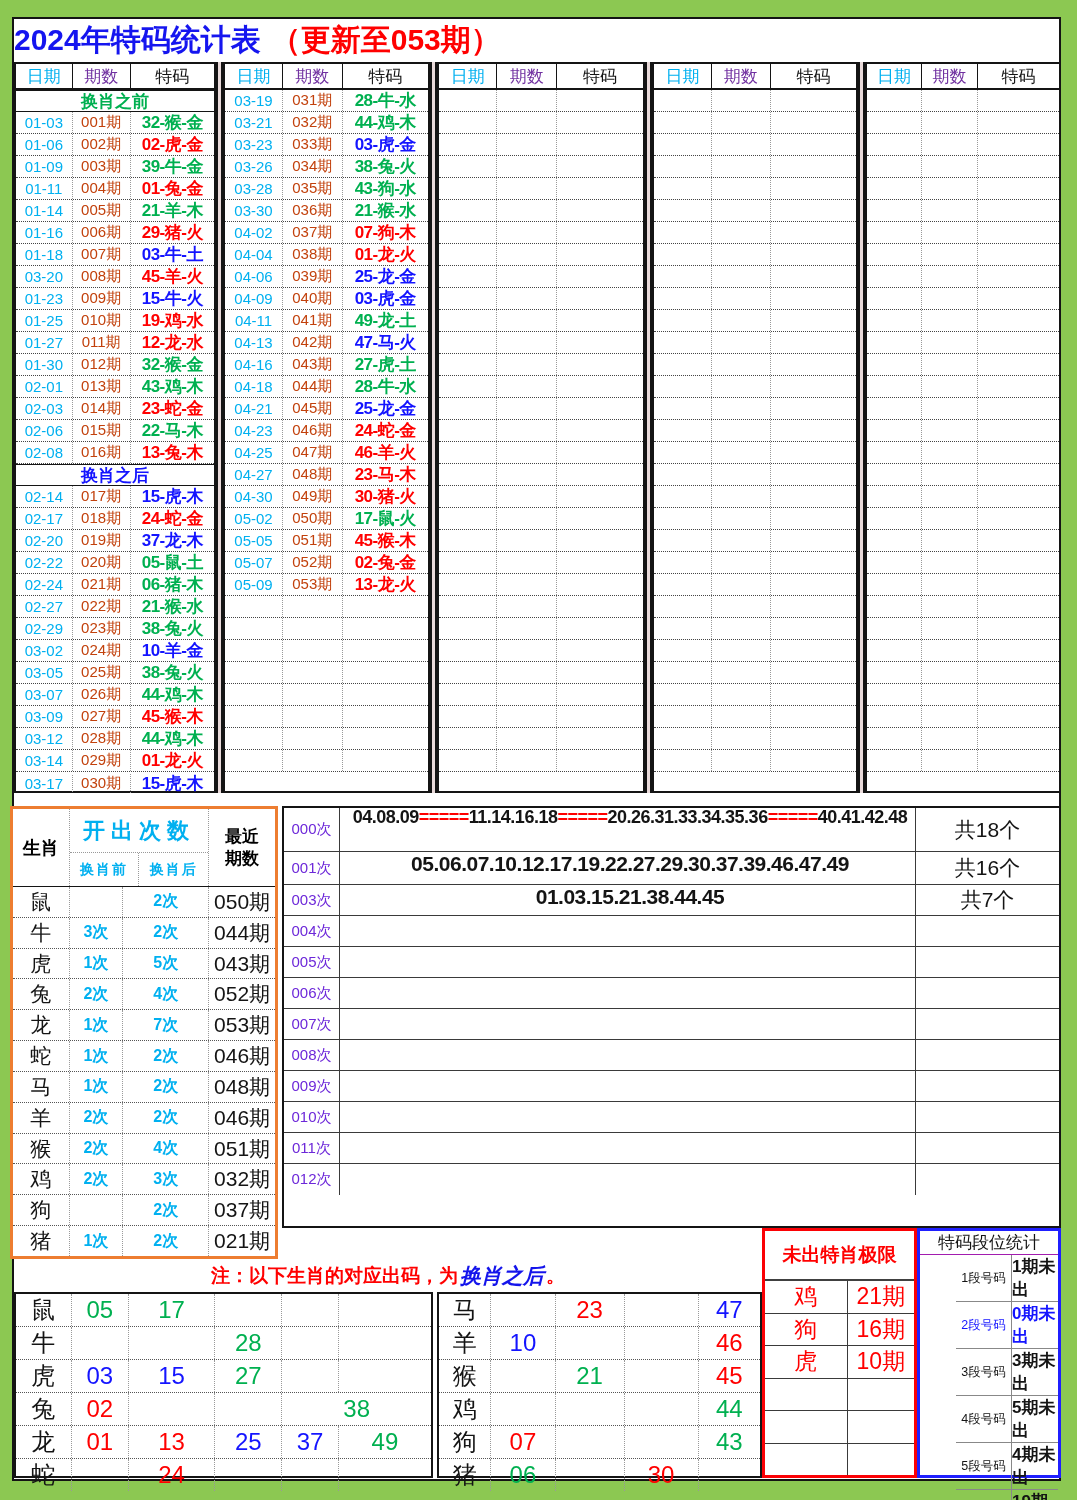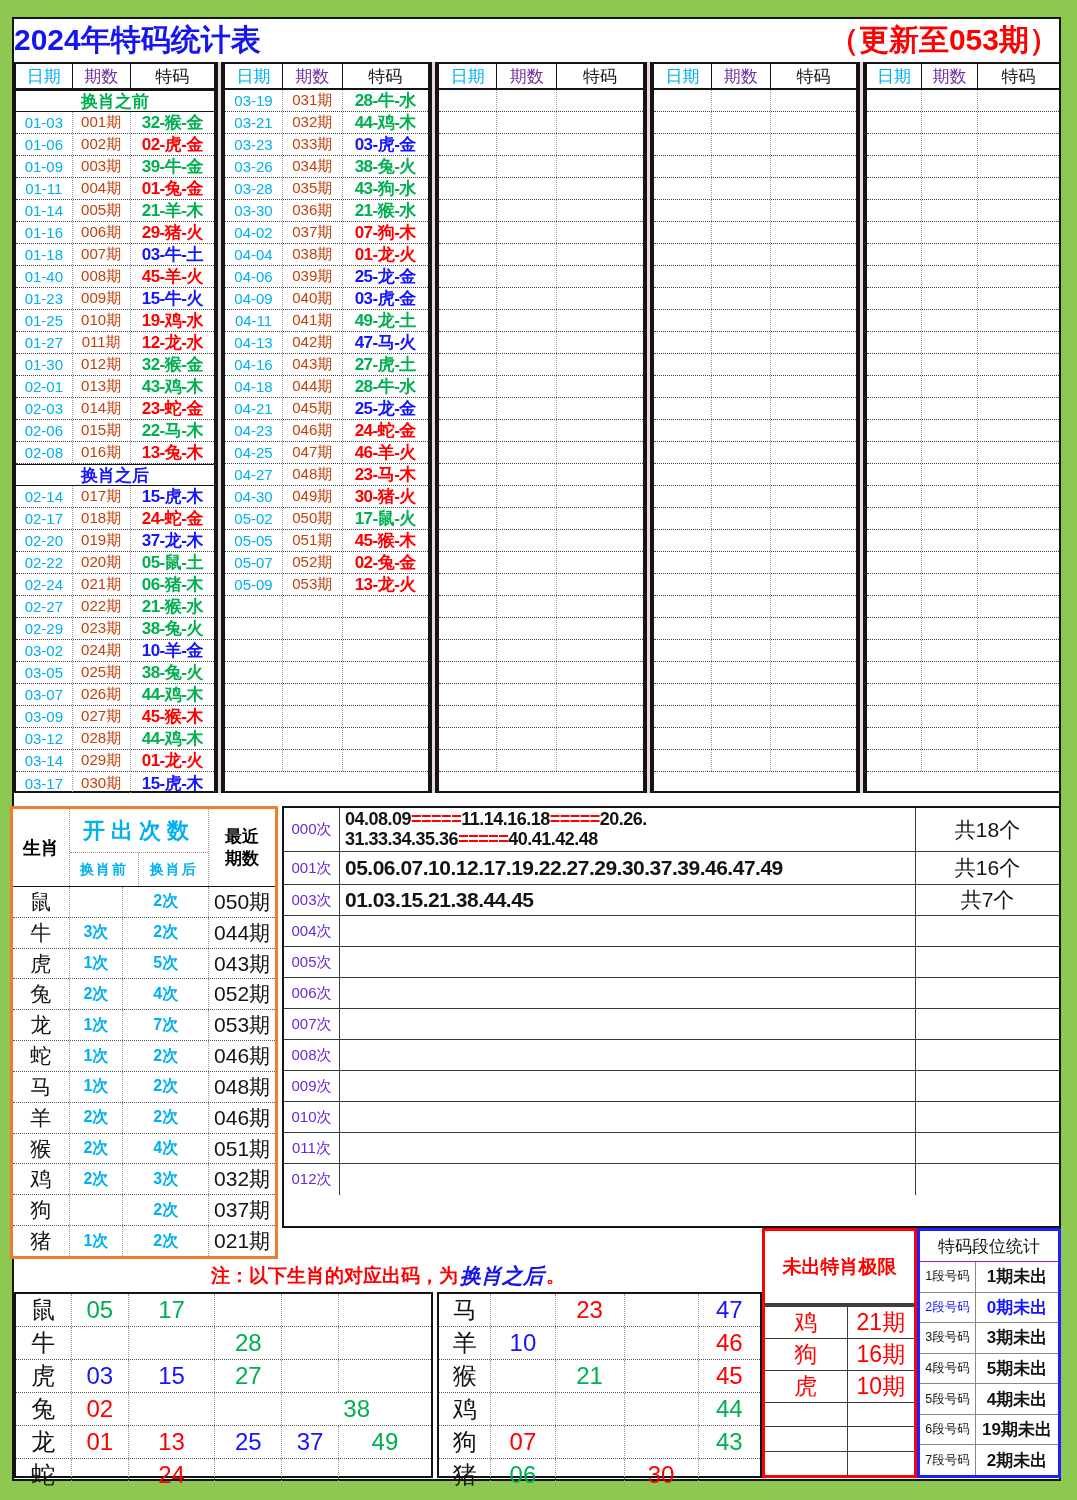--- a/index.html
+++ b/index.html
@@ -2,21 +2,21 @@
 <html><head>
 <meta charset="utf-8">
 <style>
   * { margin:0; padding:0; box-sizing:border-box; }
   body { font-family:"Liberation Sans","DejaVu Sans",sans-serif; background:#fff; }
   .page { position:relative; width:1077px; height:1500px; background:#8CC852; overflow:hidden; }
   .abs { position:absolute; }
   .inner { left:12px; top:17px; width:1049px; height:1464px; background:#fff; border:2px solid #141414; }
 
   
-  .title-bar { left:14px; top:19px; width:1045px; height:43px; display:flex; align-items:center; justify-content:space-between;
+  .title-bar { left:14px; top:19px; width:1045px; height:43px; display:flex; align-items:center; justify-content:flex-start;
                font-size:30px; font-weight:bold; white-space:nowrap; background:#fff; }
   .title-main { color:#1515EF; }
   .title-upd { color:#FF0000; margin-left:10px; }
 
   
   .tg { top:62px; height:731px; background:#fff; border:2px solid #141414; display:flex; flex-direction:column; }
   .sep { top:62px; height:731px; background:#E9DADA; border-left:2px solid #141414; border-right:2px solid #141414; }
   .tr { display:flex; height:22px; min-height:22px; border-bottom:1px dotted #444; overflow:hidden; }
   .tr:last-child { border-bottom:none;align-items:center; }
   .tr.th { height:26px; min-height:26px; border-bottom:2px solid #141414; }
@@ -59,21 +59,21 @@
   .zafter { width:32.8%; border-right:1px dotted #999; color:#00B0F0; font-weight:bold; font-size:16px; }
   .zrecent { flex:1; font-size:21px; color:#141414; }
 
   
   .cstat { left:282px; top:806px; width:779px; height:422px; border:2px solid #141414; background:#fff;
            display:flex; flex-direction:column; }
   .crow { display:flex; border-bottom:1px solid #3a3a3a; overflow:hidden; }
   .crow:last-child { border-bottom:none; }
   .clabel { width:56px; border-right:1px solid #3a3a3a; display:flex; align-items:center; justify-content:center;
             font-size:15px; color:#6d28d9; }
-  .cnums { flex:1; display:flex; flex-direction:column; justify-content:center; font-weight:bold; font-size:21px;
+  .cnums { flex:1; display:flex; flex-direction:row; justify-content:center; font-weight:bold; font-size:21px;
            color:#141414; padding-left:5px; line-height:1.1; letter-spacing:-0.5px; white-space:nowrap; }
   .cnums.small { font-size:18px; }
   .redeq { color:#FF0000; }
   .ccount { width:144px; border-left:1px solid #3a3a3a; display:flex; align-items:center; justify-content:center;
             font-size:21px; color:#141414; }
 
   
   .note { left:14px; top:1259px; width:748px; height:33px; display:flex; align-items:center; justify-content:center;
           font-size:19px; font-weight:bold; color:#FF0000; white-space:nowrap; background:#fff; }
   .note .hl { color:#1414EB; font-style:italic; margin:0 2px; font-size:21px; }
@@ -85,35 +85,35 @@
   .brow { flex:1; display:flex; border-bottom:1px dotted #555; }
   .brow:last-child { border-bottom:none; }
   .bcell { display:flex; align-items:center; justify-content:center; font-size:24px; border-right:1px dotted #999;
            overflow:hidden; }
   .bcell:last-child { border-right:none; }
   .bname { color:#141414; }
 
   
   .limit { left:762px; top:1228px; width:155px; height:250px; border:3px solid #FB0105; background:#fff;
            display:flex; flex-direction:column; }
-  .limit-title { height:76px; display:flex; align-items:center; justify-content:center; color:#FF0000;
-           font-weight:bold; font-size:19px; border-bottom:4px solid #404040; }
+  .limit-title { height:50px; display:flex; align-items:center; justify-content:center; color:#FF0000;
+           font-weight:bold; font-size:19px; border-bottom:2px solid #404040; }
   .lbody { flex:1; display:flex; flex-direction:column; }
   .lrow { flex:1; display:flex; border-bottom:1px solid #3a3a3a; color:#FF0000; font-size:23px; }
   .lrow:last-child { border-bottom:none; }
   .lz { width:55.5%; border-right:1px solid #3a3a3a; display:flex; align-items:center; justify-content:center; }
   .lp { flex:1; display:flex; align-items:center; justify-content:center; }
 
   
   .seg { left:917px; top:1228px; width:144px; height:250px; border:3px solid #1F1FFF; background:#fff;
          display:flex; flex-direction:column; }
   .seg-title { height:31px; display:flex; align-items:center; justify-content:center; font-size:17px;
          color:#141414; border-bottom:1px solid #a21caf; }
   .sbody { flex:1; display:flex; flex-direction:column; }
-  .srow { flex:1; display:flex; border-bottom:1px solid #888; }
+  .srow { flex:1; display:flex; border-bottom:1px solid #888;margin-left:36px; }
   .srow:last-child { border-bottom:none; }
   .slabel { width:56px; border-right:1px solid #888; display:flex; align-items:center; justify-content:center;
          font-size:12.5px; color:#141414; }
   .sval { flex:1; display:flex; align-items:center; justify-content:center; font-size:17px; font-weight:bold;
          color:#141414; }
   .srow.blue .slabel, .srow.blue .sval { color:#1414FF; }
 </style>
 </head>
 <body>
 
@@ -161,21 +161,21 @@
               <div class="tc c0 date">01-16</div>
               <div class="tc c1 per">006期</div>
               <div class="tc c2 code red">29-猪-火</div>
             </div>
       <div class="tr">
               <div class="tc c0 date">01-18</div>
               <div class="tc c1 per">007期</div>
               <div class="tc c2 code blue">03-牛-土</div>
             </div>
       <div class="tr">
-              <div class="tc c0 date">01-40</div>
+              <div class="tc c0 date">03-20</div>
               <div class="tc c1 per">008期</div>
               <div class="tc c2 code red">45-羊-火</div>
             </div>
       <div class="tr">
               <div class="tc c0 date">01-23</div>
               <div class="tc c1 per">009期</div>
               <div class="tc c2 code blue">15-牛-火</div>
             </div>
       <div class="tr">
               <div class="tc c0 date">01-25</div>

